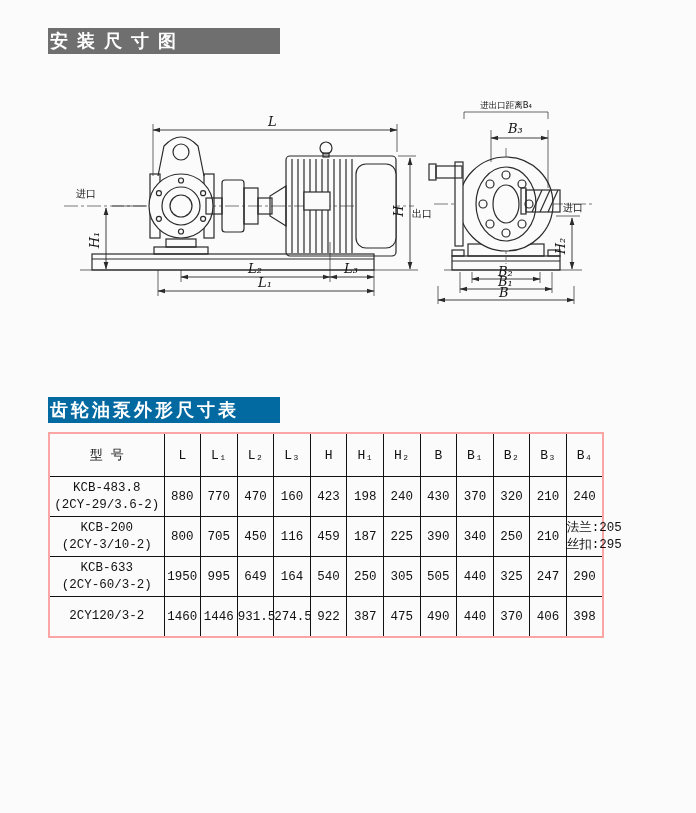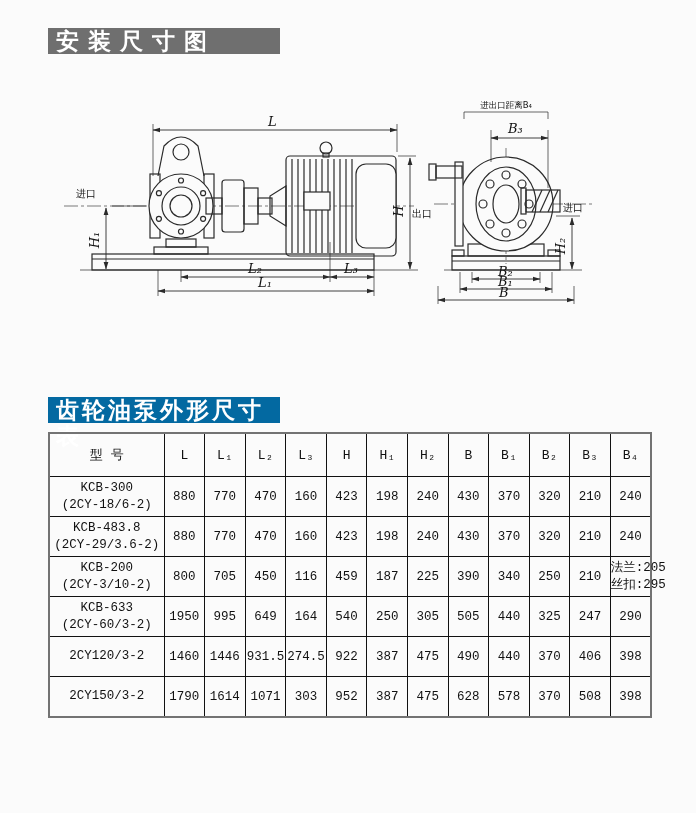--- a/index.html
+++ b/index.html
@@ -1,34 +1,34 @@
 <!DOCTYPE html>
 <html><head>
 <meta charset="utf-8">
 <style>
   html,body{margin:0;padding:0;}
   .page{position:relative;width:696px;height:813px;background:#fbfbfb;color:#1c1c1c;
         font-family:"DejaVu Sans",sans-serif;overflow:hidden;}
   .title-bar{position:absolute;left:48px;width:232px;height:26px;line-height:26px;
-        color:#fff;font-size:23px;font-weight:bold;padding-left:8px;box-sizing:border-box;
+        color:#fff;font-size:18px;font-weight:bold;padding-left:2px;box-sizing:border-box;
         font-family:"DejaVu Sans",sans-serif;}
   .bar-install{top:28px;background:#6f6f6f;letter-spacing:9px;}
   .bar-table{top:397px;background:#0369a1;letter-spacing:3px;}
   svg.diagram{position:absolute;left:58px;top:86px;}
   svg .st{stroke:#2a2a2a;fill:none;stroke-width:1.2;}
   svg .stf{stroke:#2a2a2a;fill:#fbfbfb;stroke-width:1.2;}
   svg .ext{stroke:#2a2a2a;fill:none;stroke-width:0.7;}
   svg .diml{stroke:#2a2a2a;fill:none;stroke-width:0.9;}
   svg .cl{stroke:#444;fill:none;stroke-width:0.7;stroke-dasharray:14 3 3 3;}
   svg text{fill:#111;}
   svg .dim{font-family:"DejaVu Serif",serif;font-style:italic;font-size:13px;}
   svg .cjk{font-family:"DejaVu Sans",sans-serif;font-size:10px;}
   svg .cjk-small{font-family:"DejaVu Sans",sans-serif;font-size:8.5px;}
-  table.dims{position:absolute;left:48px;top:432px;width:604px;border-collapse:collapse;
-        table-layout:fixed;border:2px solid #737373;color:#111;
+  table.dims{position:absolute;left:48px;top:432px;width:556px;border-collapse:collapse;
+        table-layout:fixed;border:2px solid #fca5a5;color:#111;
         font-family:"Liberation Mono","DejaVu Sans Mono","DejaVu Sans",monospace;}
   table.dims th,table.dims td{border:1px solid #111;text-align:center;vertical-align:middle;
         font-weight:normal;padding:0;overflow:visible;}
   table.dims thead th{height:42px;font-size:13px;}
   table.dims tbody td{height:39px;font-size:12.5px;}
   td.model-cell{font-size:12px;line-height:1.3;}
   td.small-cell{font-size:9.5px;line-height:1.3;white-space:nowrap;}
 </style>
 </head>
 <body>
@@ -210,38 +210,20 @@
         <th>B</th>
         <th>B₁</th>
         <th>B₂</th>
         <th>B₃</th>
         <th>B₄</th>
       </tr>
     </thead>
     <tbody>
         <tr>
           <td class="model-cell">
-            <div>KCB-300</div>
-            <div>(2CY-18/6-2)</div>
-          </td>
-          <td>880</td>
-          <td>770</td>
-          <td>470</td>
-          <td>160</td>
-          <td>423</td>
-          <td>198</td>
-          <td>240</td>
-          <td>430</td>
-          <td>370</td>
-          <td>320</td>
-          <td>210</td>
-          <td>240</td>
-        </tr>
-        <tr>
-          <td class="model-cell">
             <div>KCB-483.8</div>
             <div>(2CY-29/3.6-2)</div>
           </td>
           <td>880</td>
           <td>770</td>
           <td>470</td>
           <td>160</td>
           <td>423</td>
           <td>198</td>
           <td>240</td>
@@ -300,33 +282,16 @@
           <td>274.5</td>
           <td>922</td>
           <td>387</td>
           <td>475</td>
           <td>490</td>
           <td>440</td>
           <td>370</td>
           <td>406</td>
           <td>398</td>
         </tr>
-        <tr>
-          <td class="model-cell">
-            <div>2CY150/3-2</div>
-          </td>
-          <td>1790</td>
-          <td>1614</td>
-          <td>1071</td>
-          <td>303</td>
-          <td>952</td>
-          <td>387</td>
-          <td>475</td>
-          <td>628</td>
-          <td>578</td>
-          <td>370</td>
-          <td>508</td>
-          <td>398</td>
-        </tr>
       </tbody>
   </table>
 
 </div>
 
 </body></html>

